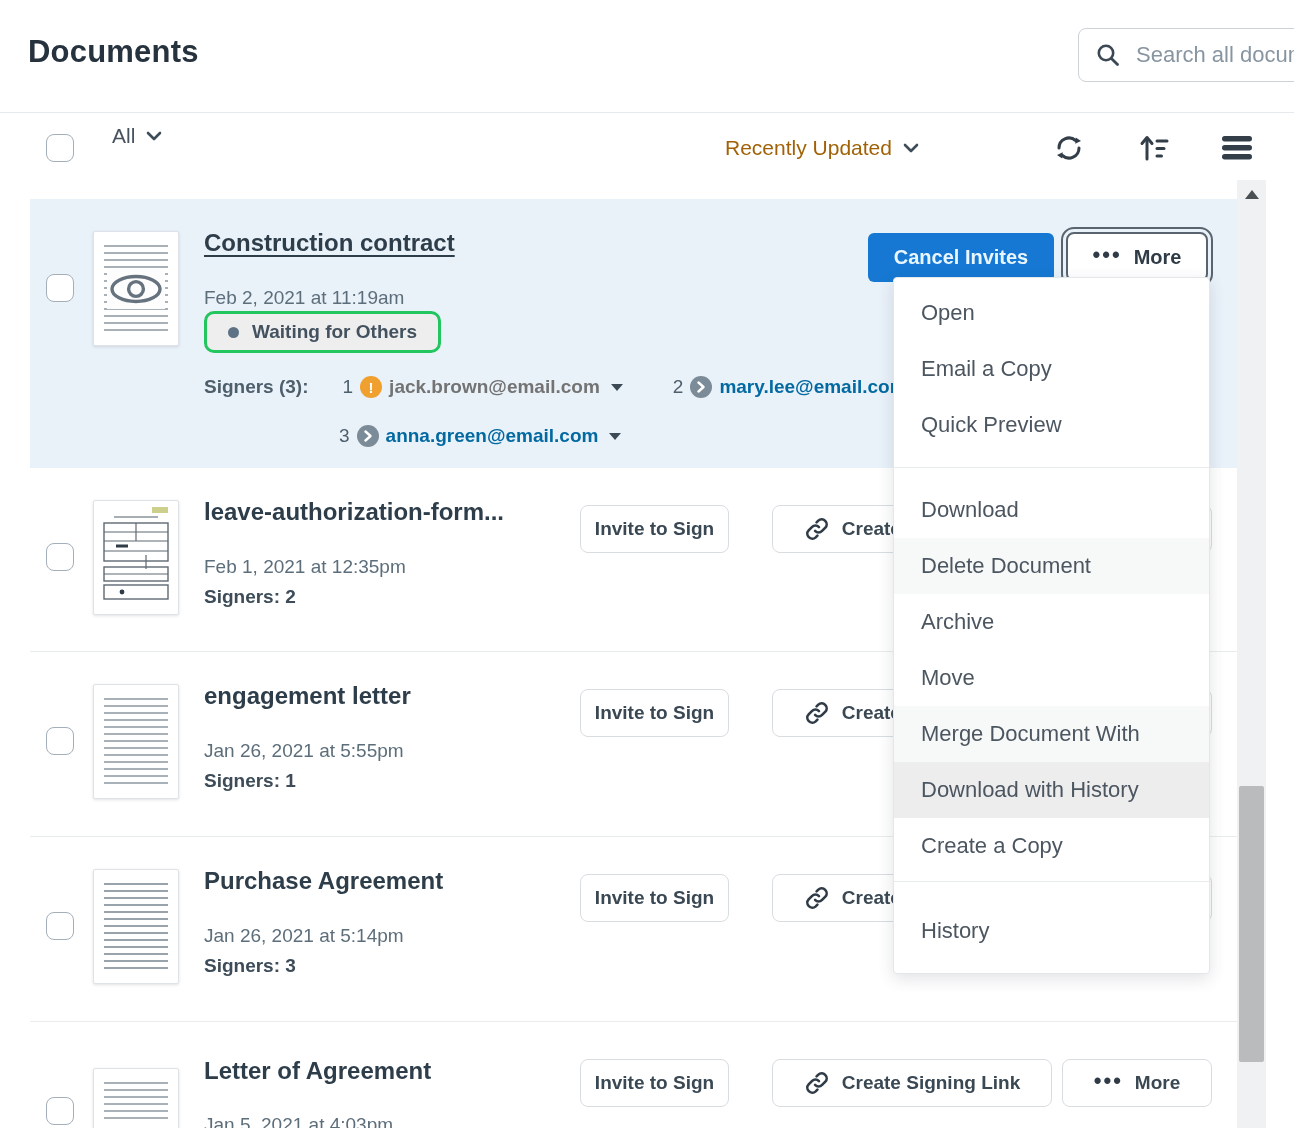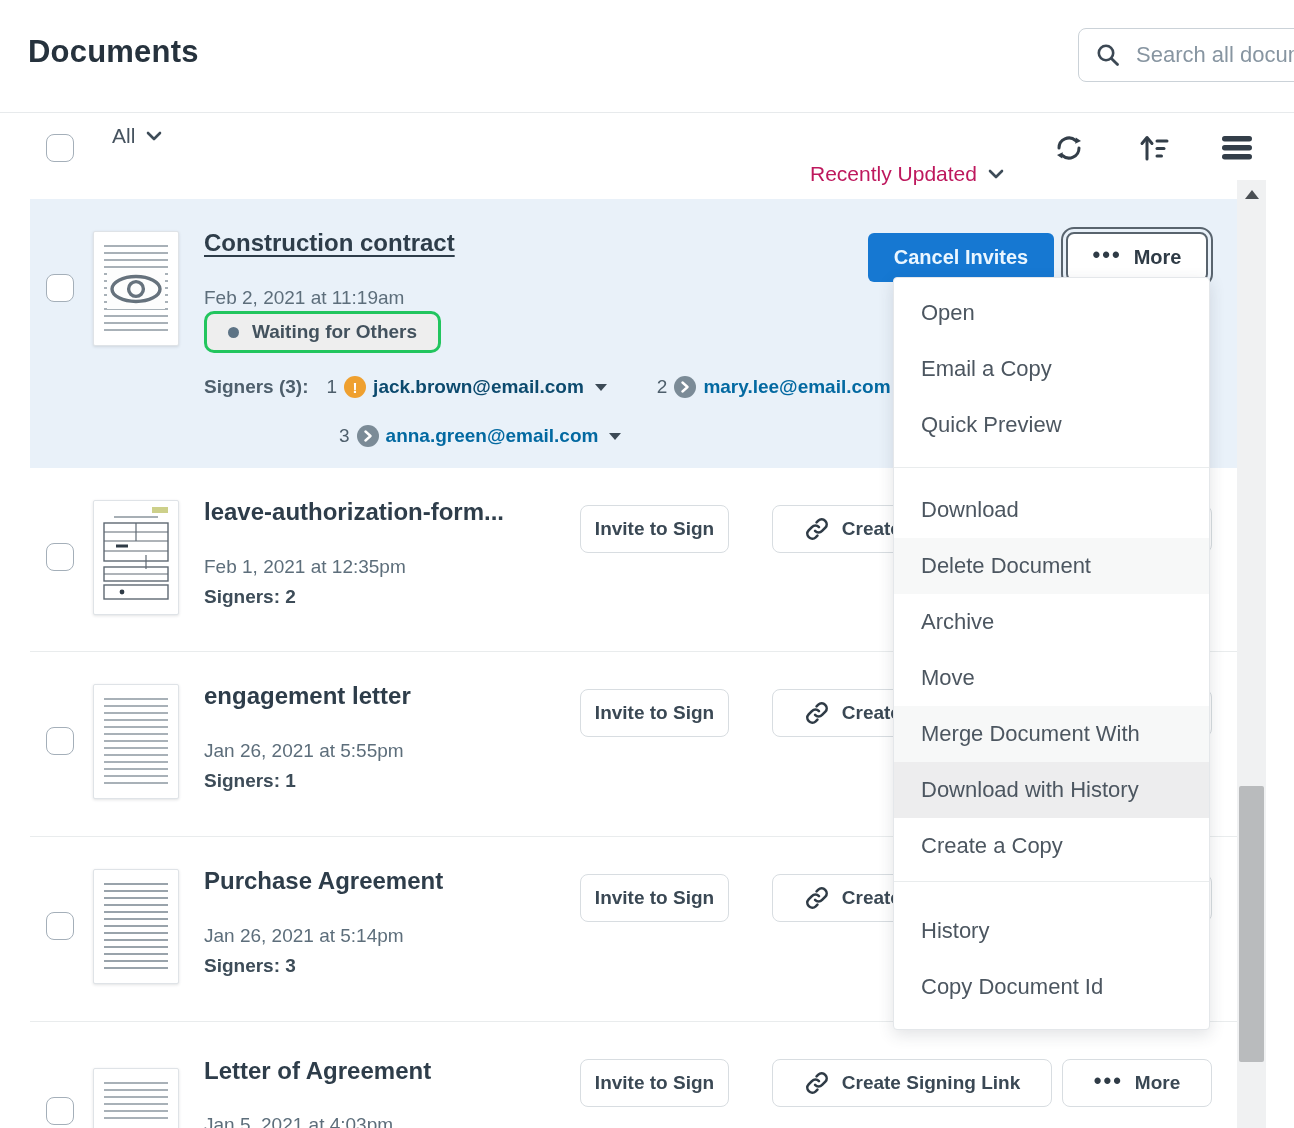--- a/index.html
+++ b/index.html
@@ -13,21 +13,21 @@
     display:flex;align-items:center;padding:0 0 0 16px;gap:13px;background:#fff;}
   .search-box input{border:none;outline:none;font-family:inherit;font-size:22px;color:#3c4854;width:160px;background:transparent;}
   .search-box input::placeholder{color:#8795a1;}
   .header-line{left:0;top:112px;width:1294px;height:1px;background:#e7eaec;}
 
   
   .cb{width:28px;height:28px;border:1.5px solid #a4afb9;border-radius:8px;background:#fff;box-sizing:border-box;cursor:pointer;}
   .tb-check{left:46px;top:134px;}
   .dd{display:flex;align-items:center;gap:11px;cursor:pointer;}
   .dd-all{left:112px;top:124px;font-size:21px;color:#46535f;}
-  .dd-sort{left:810px;top:136px;font-size:21px;color:#be185d;margin-top:26px;}
+  .dd-sort{left:725px;top:136px;font-size:21px;color:#a16207;}
   .icon-btn{width:34px;height:34px;display:flex;align-items:center;justify-content:center;cursor:pointer;}
   .tb-refresh{left:1052px;top:131px;}
   .tb-order{left:1137px;top:131px;}
   .tb-view{left:1220px;top:131px;}
 
   
   .docrow{position:absolute;left:30px;width:1207px;height:184px;background:#fff;}
   .docrow.blue{background:#e9f1f9;}
   .row-div{position:absolute;left:30px;width:1207px;height:1px;background:#e9eced;}
   .row-cb{left:16px;top:75px;}
@@ -43,28 +43,28 @@
   .rsigners{left:174px;top:118px;font-size:19px;font-weight:700;color:#3d4c58;}
 
   .status-badge{left:174px;top:112px;height:42px;background:#eeeeee;border:3px solid #22c55e;border-radius:10px;
     display:flex;align-items:center;gap:13px;padding:0 21px;box-sizing:border-box;}
   .status-dot{width:11px;height:11px;border-radius:50%;background:#5d7385;}
   .status-badge span{font-size:19px;font-weight:600;color:#43525e;}
 
   .sign-line{display:flex;align-items:center;font-size:19px;color:#4e5f6c;}
   .sl1{left:174px;top:177px;gap:14px;}
   .sl2{left:309px;top:226px;gap:0;}
-  .sign-label{font-weight:600;color:#4e5f6c;margin-right:4px;}
+  .sign-label{font-weight:600;color:#4e5f6c;margin-right:20px;}
   .signer{display:flex;align-items:center;gap:7px;cursor:pointer;}
   .signer .num{color:#4e5f6c;}
   .circ{width:22px;height:22px;border-radius:50%;display:flex;align-items:center;justify-content:center;flex:0 0 auto;}
   .circ.warn{background:#efa02f;color:#fff;font-size:15px;font-weight:700;}
   .circ.next{background:#7b8b97;}
   .email{font-weight:600;color:#0369a1;white-space:nowrap;}
-  .email.alert{color:#0c4a6e;}
+  .email.alert{color:#737373;}
   .caret{width:0;height:0;border-left:6px solid transparent;border-right:6px solid transparent;
     border-top:7px solid #3c4a56;margin-left:4px;}
   .gap2{width:22px;}
 
   
   .btn{position:absolute;height:48px;box-sizing:border-box;background:#fff;border:1px solid #d8dde1;border-radius:8px;
     display:flex;align-items:center;justify-content:center;gap:12px;font-size:19px;font-weight:600;color:#3a4854;cursor:pointer;}
   .invite{left:550px;top:37px;width:149px;}
   .linkbtn{left:742px;top:37px;width:280px;}
   .morebtn{left:1032px;top:37px;width:150px;}
@@ -343,21 +343,20 @@
       <div class="mi sh-a">Delete Document</div>
       <div class="mi">Archive</div>
       <div class="mi">Move</div>
       <div class="mi sh-a">Merge Document With</div>
       <div class="mi sh-b">Download with History</div>
       <div class="mi">Create a Copy</div>
     </div>
     <div class="mdiv"></div>
     <div class="ms3">
       <div class="mi">History</div>
-      <div class="mi">Copy Document Id</div>
     </div>
   </div>
 
   <div class="abs sb-track">
     <div class="sb-up"></div>
     <div class="sb-thumb"></div>
   </div>
 
 </div>
 

